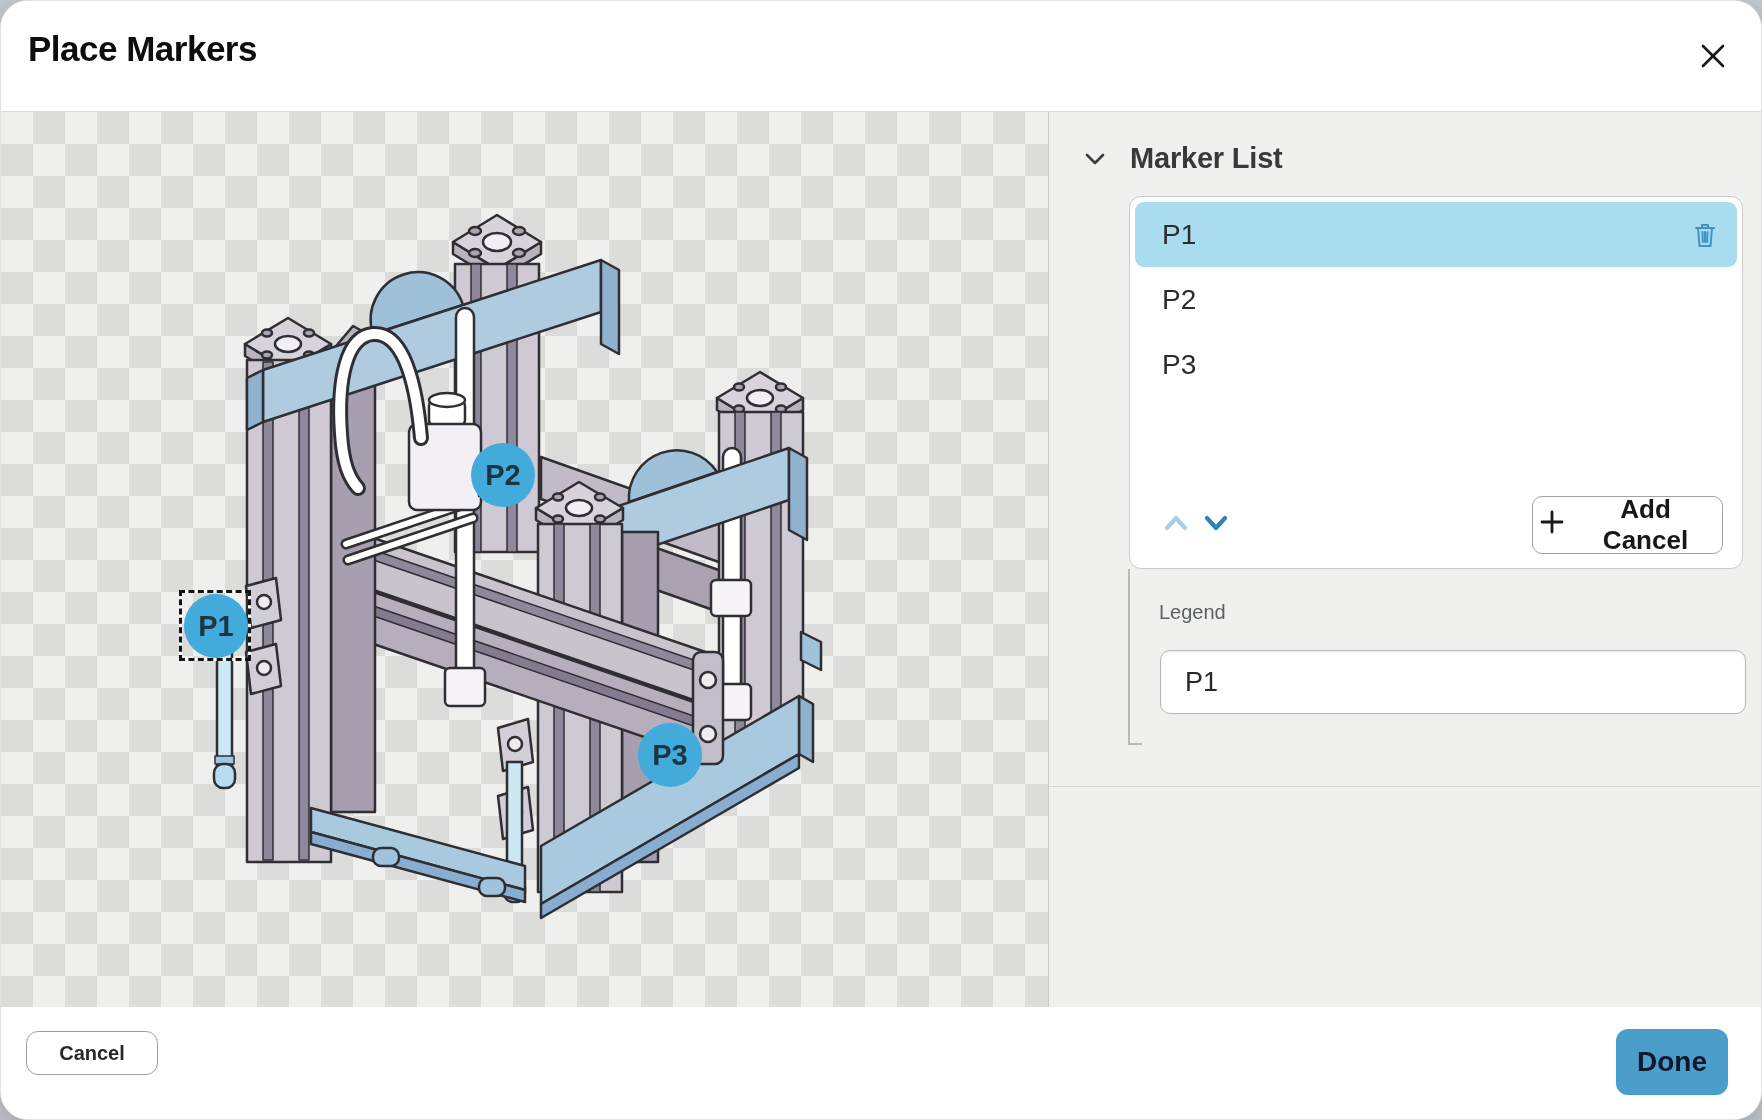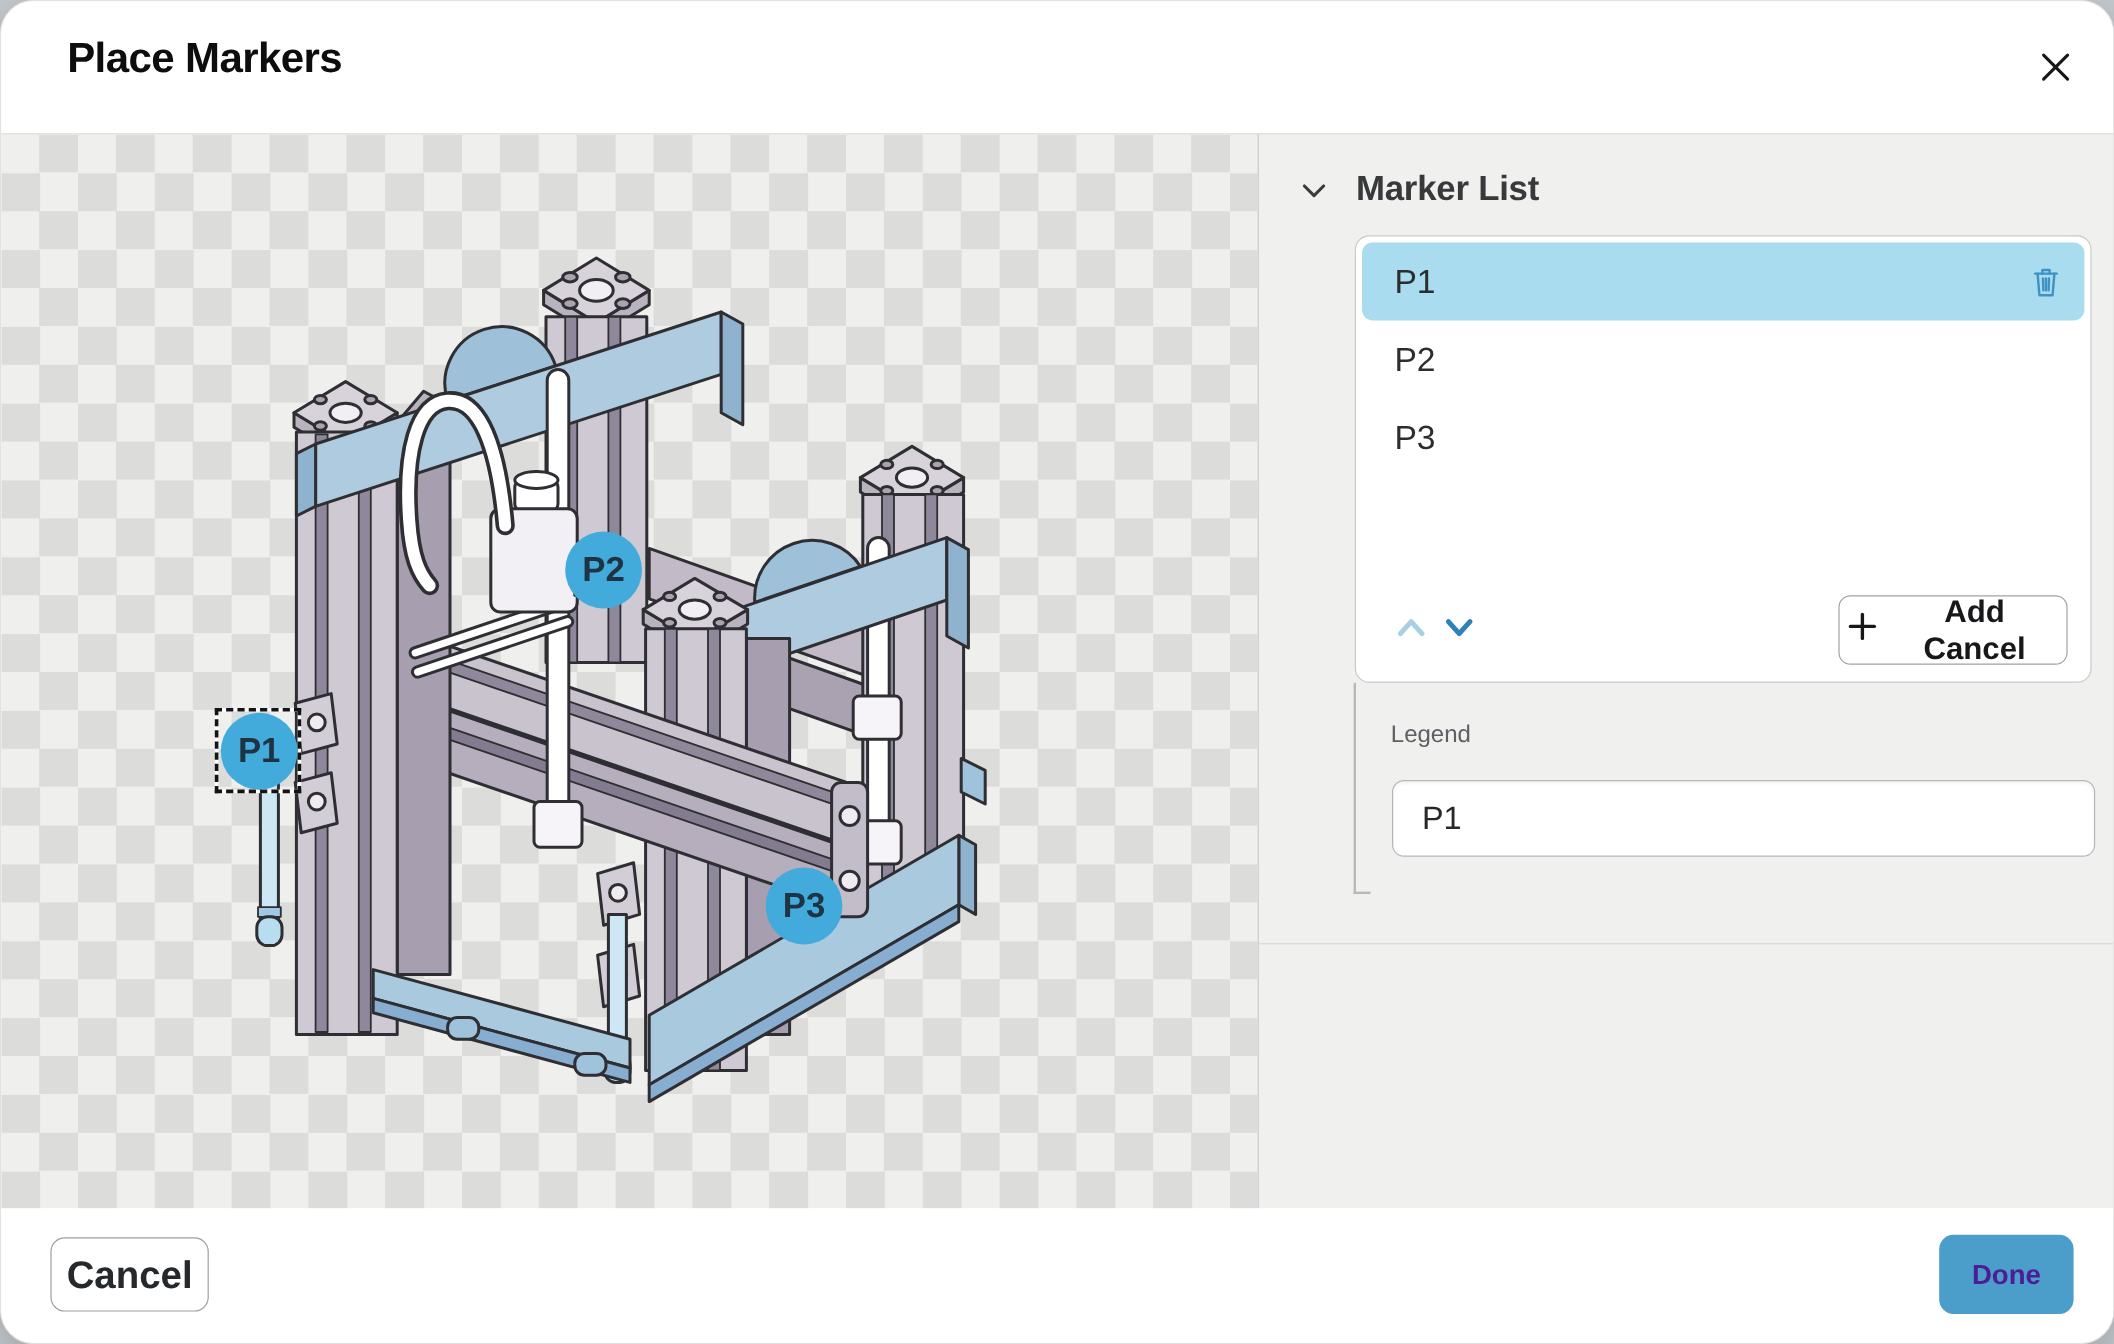--- a/index.html
+++ b/index.html
@@ -1,21 +1,21 @@
 <!DOCTYPE html>
 <html><head>
 <meta charset="utf-8">
 <style>
   html,body{margin:0;padding:0;background:#c7ccd1;}
   body{width:1762px;height:1120px;position:relative;font-family:"Liberation Sans",sans-serif;}
   .dialog{position:absolute;inset:0;background:#ffffff;border-radius:28px;overflow:hidden;border:1px solid #e2e2e2;box-shadow:0 10px 40px rgba(0,0,0,.25);}
 
   
   .header{position:absolute;top:0;left:0;width:100%;height:110px;background:#fff;}
-  .title{position:absolute;left:27px;top:28px;font-size:35px;font-weight:bold;letter-spacing:-.5px;color:#0d0d0d;margin-left:28px;}
+  .title{position:absolute;left:27px;top:28px;font-size:35px;font-weight:bold;letter-spacing:-.5px;color:#0d0d0d;}
   .close-btn{position:absolute;left:1692px;top:36px;width:40px;height:40px;display:flex;align-items:center;justify-content:center;cursor:pointer;background:none;border:none;padding:0;}
 
   
   .canvas{position:absolute;left:0;top:110px;width:1047px;height:896px;overflow:hidden;border-top:1px solid #dcdcdc;box-sizing:border-box;
     background:repeating-conic-gradient(#dcdcda 0% 25%, #efefee 0% 50%) 0 0 / 64px 64px;}
   .illustration{position:absolute;left:0;top:0;width:1047px;height:896px;}
 
   .marker{position:absolute;width:64px;height:64px;border-radius:50%;background:#42abdc;color:#1f3442;
     font-size:29px;font-weight:bold;display:flex;align-items:center;justify-content:center;cursor:pointer;}
   .sel-box{position:absolute;left:178px;top:478px;width:72px;height:71px;border:3px solid #ffffff;box-sizing:border-box;pointer-events:none;}
@@ -40,24 +40,24 @@
     display:flex;align-items:center;justify-content:center;gap:10px;font-family:"Liberation Sans",sans-serif;font-size:26px;font-weight:bold;color:#17181a;cursor:pointer;box-sizing:border-box;}
 
   .connector{position:absolute;left:79px;top:457px;width:14px;height:176px;border-left:2px solid #b9b9b9;border-bottom:2px solid #b9b9b9;box-sizing:border-box;}
   .legend-label{position:absolute;left:110px;top:489px;font-size:20px;color:#5d6164;}
   .legend-input{position:absolute;left:111px;top:538px;width:586px;height:64px;box-sizing:border-box;background:#fff;border:1.5px solid #b4b7b9;border-radius:10px;
     padding:0 20px 0 24px;font-family:"Liberation Sans",sans-serif;font-size:27px;color:#26282a;box-shadow:inset 0 2px 3px rgba(0,0,0,.05);}
   .panel-divider{position:absolute;left:0;top:674px;width:715px;height:1px;background:#d6d6d6;}
 
   
   .footer{position:absolute;left:0;top:1006px;width:1762px;height:114px;background:#fff;}
-  .cancel-btn{position:absolute;left:41px;top:24px;width:132px;height:62px;background:#fff;border:1.5px solid #9aa0a5;border-radius:12px;
-    font-family:"Liberation Sans",sans-serif;font-size:32px;font-weight:bold;color:#26292c;cursor:pointer;}
+  .cancel-btn{position:absolute;left:25px;top:24px;width:132px;height:44px;background:#fff;border:1.5px solid #9aa0a5;border-radius:12px;
+    font-family:"Liberation Sans",sans-serif;font-size:20px;font-weight:bold;color:#26292c;cursor:pointer;}
   .done-btn{position:absolute;left:1615px;top:22px;width:112px;height:66px;background:#4b9dca;border:none;border-radius:12px;
-    font-family:"Liberation Sans",sans-serif;font-size:23px;font-weight:bold;color:#4c1d95;cursor:pointer;}
+    font-family:"Liberation Sans",sans-serif;font-size:28px;font-weight:bold;color:#0f172a;cursor:pointer;}
 </style>
 </head>
 <body>
 
 <div class="dialog">
 
   <div class="header">
     <div class="title">Place Markers</div>
     <button class="close-btn">
       <span>

